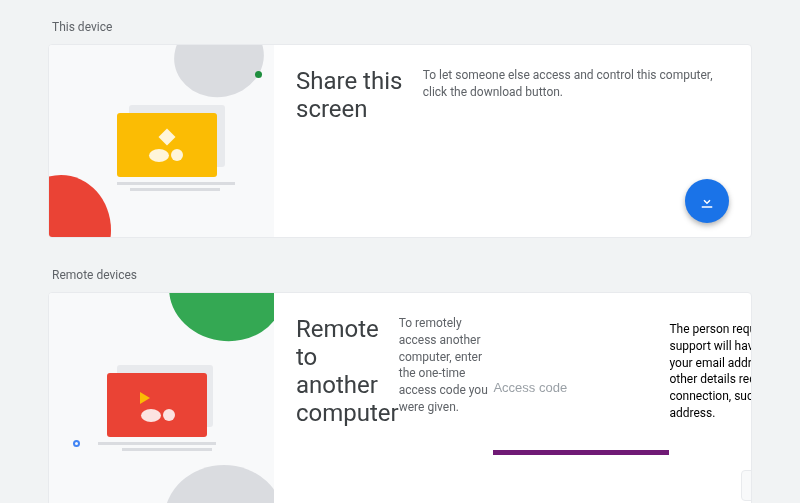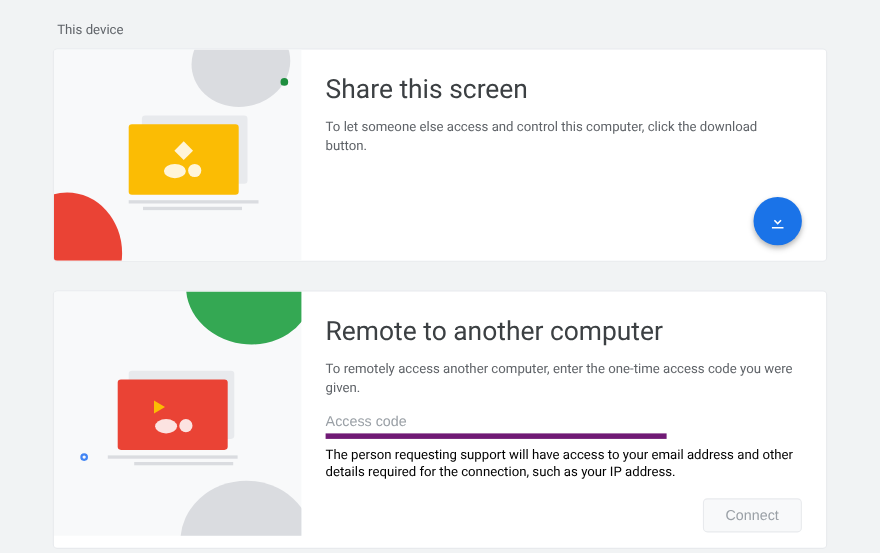--- a/index.html
+++ b/index.html
@@ -37,21 +37,20 @@
     background: #f8f9fa;
     position: relative;
     overflow: hidden;
   }
   .card-illus.second { height: 222px; }
   .card-body {
     flex: 1;
     padding: 22px 30px 18px 22px;
     position: relative;
     display: flex;
-    flex-direction: column;
     overflow: visible;
   }
   .card-title {
     font-size: 24px;
     font-weight: 400;
     color: #3c4043;
     margin-bottom: 12px;
   }
   .card-desc {
     font-size: 12px;
@@ -154,20 +153,21 @@
       <div class="card-title">Share this screen</div>
       <div class="card-desc">To let someone else access and control this computer, click the download button.</div>
       <button class="fab">
         <svg width="18" height="18" viewBox="0 0 24 24" fill="#fff">
           <path d="M12 3v10.6l3.3-3.3 1.4 1.4L12 16.4 7.3 11.7l1.4-1.4L12 13.6V3h0zM5 19h14v2H5v-2z"></path>
         </svg>
       </button>
     </div>
   </div>
 
+  <div class="section-label">Remote devices</div>
 
   <div class="card">
     <div class="card-illus second">
       <div class="green-blob"></div>
       <div class="grey-blob-bottom"></div>
       <div class="blue-dot"></div>
       <div class="laptop2">
         <div class="laptop-back" style="top:-8px; left:10px;"></div>
         <div class="laptop-screen red">
           <div class="tri" style="top:20px; left:32px;"></div>

